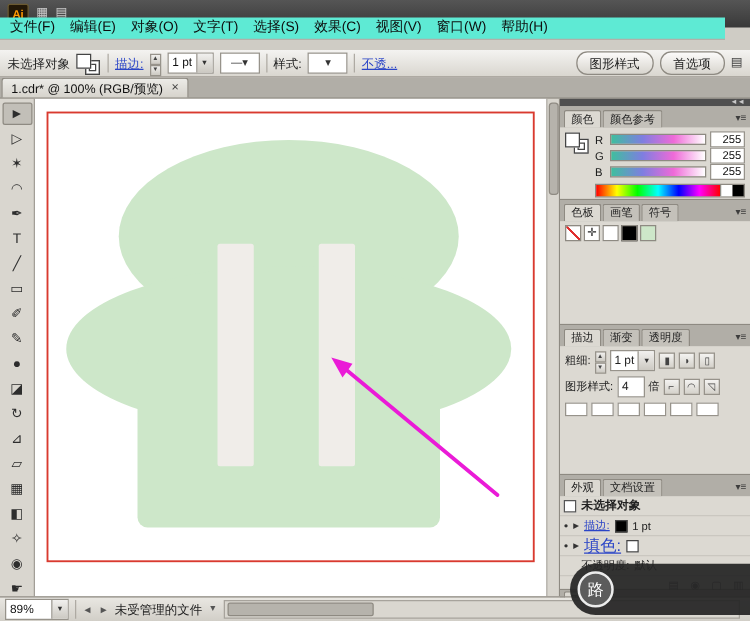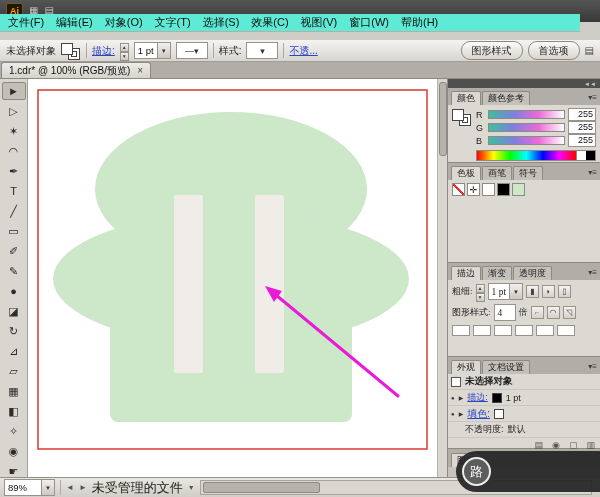--- a/index.html
+++ b/index.html
@@ -112,21 +112,21 @@
   .ap-sw.white{background:#fff;}
   .bullet{font-size:6px;color:#333;}
   .ap-footer{display:flex;justify-content:flex-end;gap:9px;padding:2px 5px;color:#555;font-size:9px;}
 
   .layers-strip{height:18px;box-sizing:border-box;background:#b1aea7;display:flex;align-items:flex-end;padding:1px 3px 0;}
 
   
   .statusbar{position:absolute;left:0;top:477px;width:600px;height:20px;box-sizing:border-box;
              background:linear-gradient(#e9e7e2,#d1cec7);border-top:1px solid #95918a;
              display:flex;align-items:center;gap:5px;padding:0 4px;}
-  .sb-text{font-size:13px;color:#222;white-space:nowrap;}
+  .sb-text{font-size:10px;color:#222;white-space:nowrap;}
   .hscroll{position:relative;flex:1;height:13px;border:1px solid #a7a39c;background:#dad7d0;margin-right:4px;}
   .hthumb{position:absolute;left:2px;top:1px;width:115px;height:9px;background:#b6b3ac;border:1px solid #8e8a82;border-radius:2px;}
 
   
   .watermark{position:absolute;left:456px;top:451px;width:144px;height:41px;box-sizing:border-box;z-index:60;
              background:rgba(37,37,37,.93);border-radius:21px 0 0 21px;display:flex;align-items:center;gap:7px;padding-left:6px;}
   .wm-logo{width:29px;height:29px;box-sizing:border-box;border-radius:50%;background:#5c5c5c;border:2px solid #ececec;
            color:#fff;font-size:13px;display:flex;align-items:center;justify-content:center;}
   .wm-col{display:flex;flex-direction:column;line-height:1.2;}
   .wm-title{color:#fff;font-size:14px;font-weight:bold;letter-spacing:2px;}
@@ -298,21 +298,21 @@
         </div>
       </div>
 
       <div class="panel">
         <div class="ptabs">
           <span class="ptab active">描边</span>
           <span class="ptab">渐变</span>
           <span class="ptab">透明度</span>
           <span class="pmenu">▾≡</span>
         </div>
-        <div class="pbody" style="height:76px;font-family:Liberation Serif, serif;">
+        <div class="pbody" style="height:102px;">
           <div class="st-row">
             <span>粗细:</span>
             <div class="mini-stepper">
                 <span>▲</span>
                 <span>▼</span>
               </div>
             <div class="combo">
               <span class="val">1 pt</span>
               <span class="dd">▼</span>
             </div>
@@ -355,21 +355,21 @@
           <div class="ap-row">
             <span class="bullet">●</span>
             <span class="bullet">▶</span>
             <span class="link" style="font-size:9px;">描边:</span>
             <div class="ap-sw"></div>
             <span>1 pt</span>
           </div>
           <div class="ap-row">
             <span class="bullet">●</span>
             <span class="bullet">▶</span>
-            <span class="link" style="font-size:10px;">填色:</span>
+            <span class="link" style="font-size:13px;">填色:</span>
             <div class="ap-sw white"></div>
           </div>
           <div class="ap-row">
             <span style="margin-left:14px;">不透明度:</span>
             <span>默认</span>
           </div>
           <div class="ap-footer">
             <span>▤</span>
             <span>◉</span>
             <span>▢</span>

